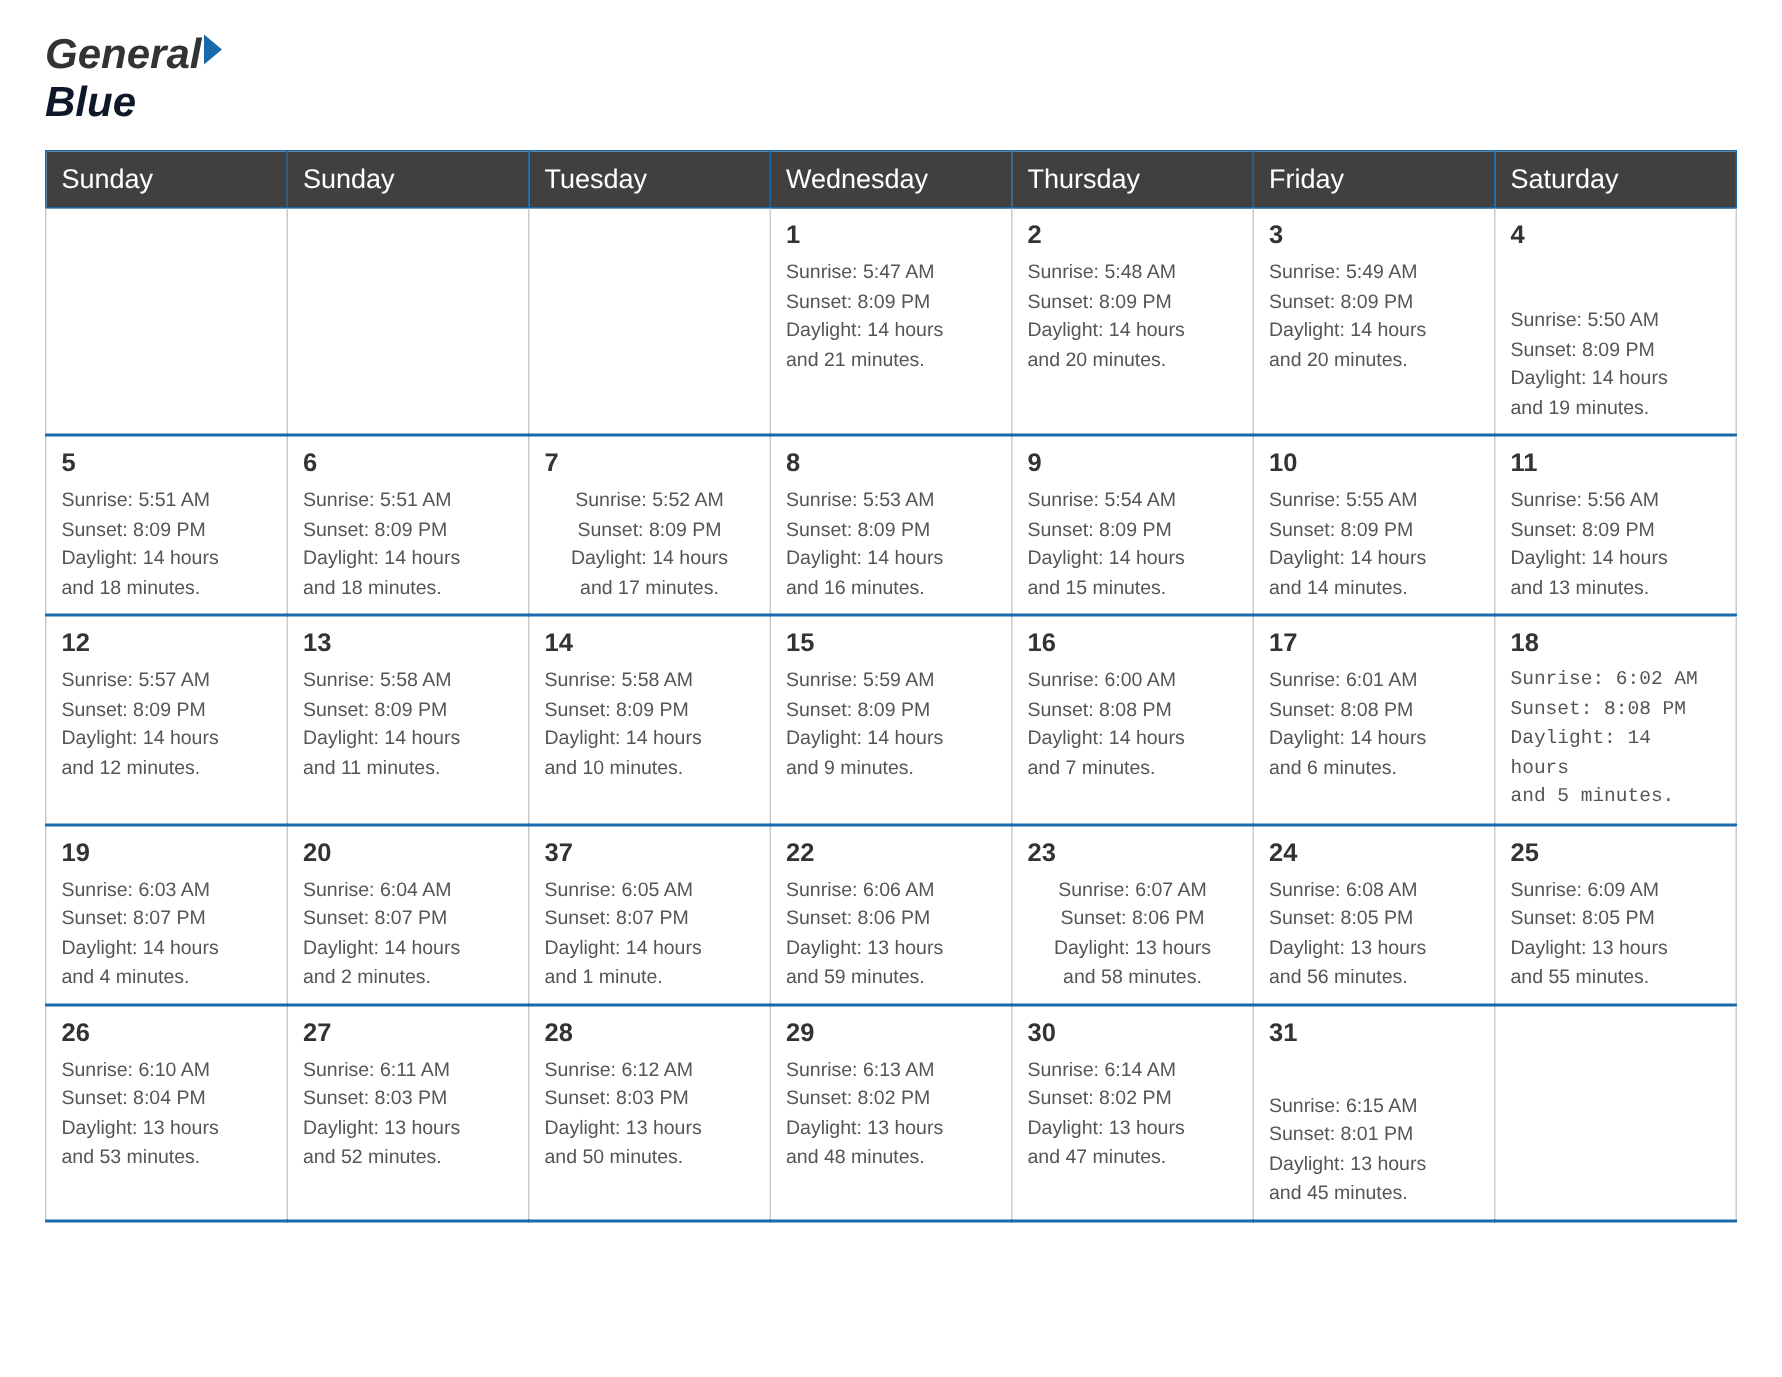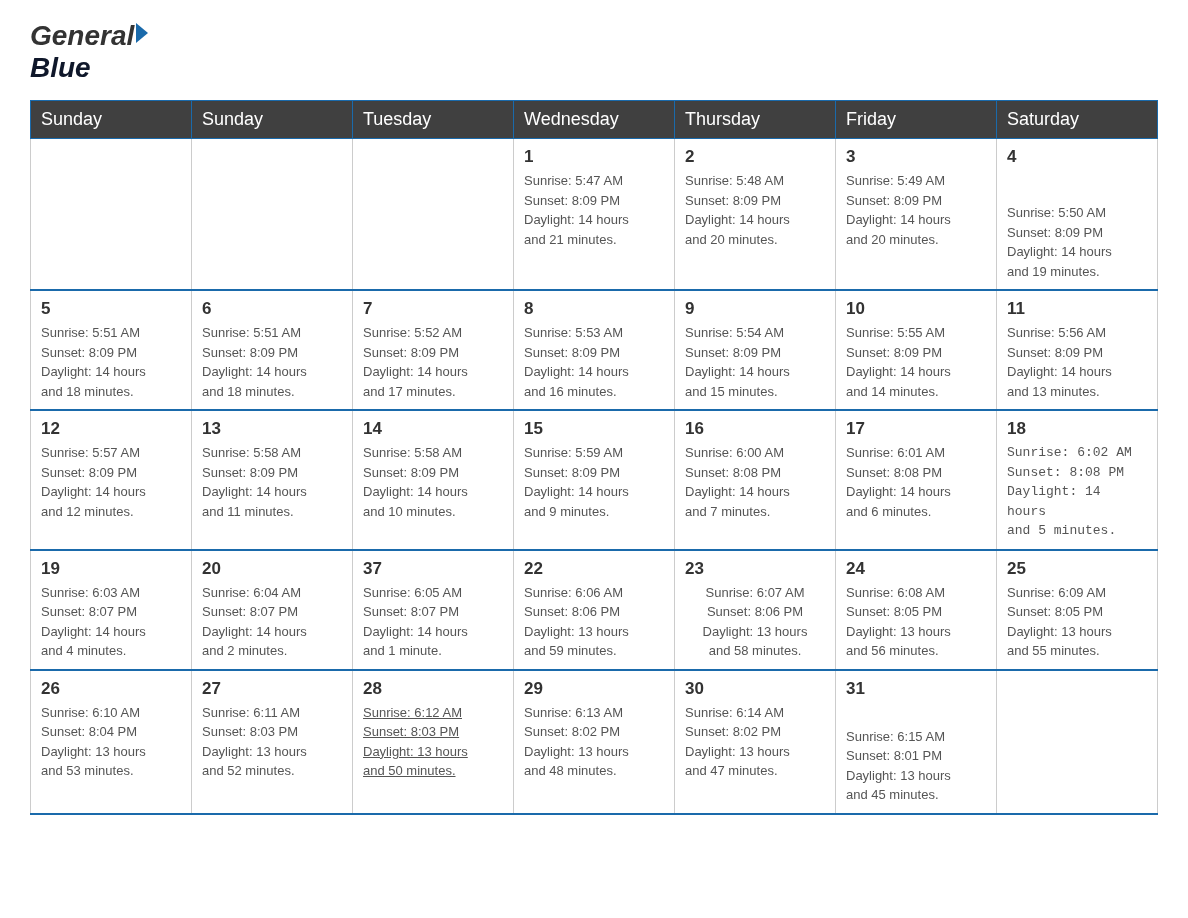--- a/index.html
+++ b/index.html
@@ -171,21 +171,21 @@
         </td>
         <td>
           <span class="day-number">6</span>
           <div class="day-info" style="white-space: pre-line;">Sunrise: 5:51 AM
 Sunset: 8:09 PM
 Daylight: 14 hours
 and 18 minutes.</div>
         </td>
         <td>
           <span class="day-number">7</span>
-          <div class="day-info" style="white-space: pre-line;">Sunrise: 5:52 AM
+          <div class="day-info" style="white-space: pre-line; text-align: center;">Sunrise: 5:52 AM
 Sunset: 8:09 PM
 Daylight: 14 hours
 and 17 minutes.</div>
         </td>
         <td>
           <span class="day-number">8</span>
           <div class="day-info" style="white-space: pre-line;">Sunrise: 5:53 AM
 Sunset: 8:09 PM
 Daylight: 14 hours
 and 16 minutes.</div>
@@ -324,21 +324,21 @@
         </td>
         <td>
           <span class="day-number">27</span>
           <div class="day-info" style="white-space: pre-line;">Sunrise: 6:11 AM
 Sunset: 8:03 PM
 Daylight: 13 hours
 and 52 minutes.</div>
         </td>
         <td>
           <span class="day-number">28</span>
-          <div class="day-info" style="white-space: pre-line; text-decoration: underline;">Sunrise: 6:12 AM
+          <div class="day-info" style="white-space: pre-line;">Sunrise: 6:12 AM
 Sunset: 8:03 PM
 Daylight: 13 hours
 and 50 minutes.</div>
         </td>
         <td>
           <span class="day-number">29</span>
           <div class="day-info" style="white-space: pre-line;">Sunrise: 6:13 AM
 Sunset: 8:02 PM
 Daylight: 13 hours
 and 48 minutes.</div>

